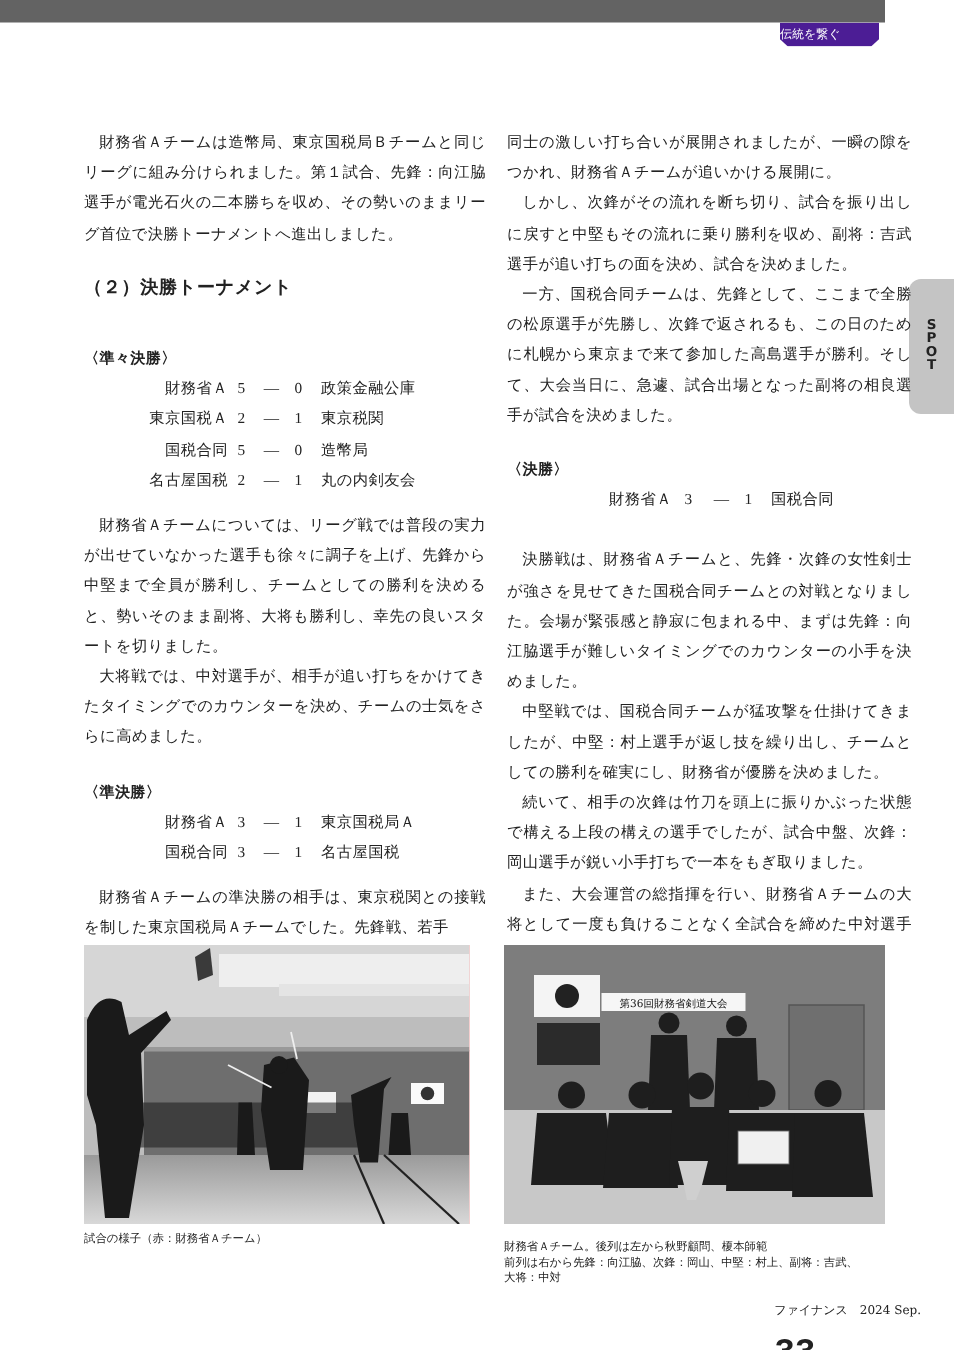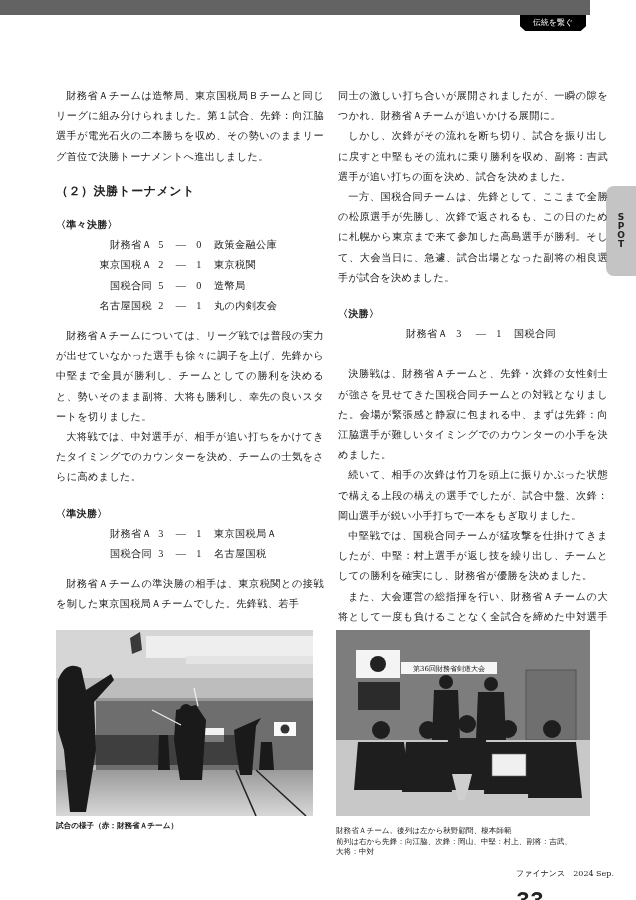--- a/index.html
+++ b/index.html
@@ -1,53 +1,53 @@
 <!DOCTYPE html>
 <html><head>
 <meta charset="utf-8">
 <style>
   * { box-sizing: border-box; margin: 0; padding: 0; }
   html, body { width: 636px; height: 900px; background: #ffffff; overflow: hidden; }
   body { position: relative; font-family: "DejaVu Serif", "Liberation Serif", serif; color: #222; }
 
   .top-band { position: absolute; left: 0; top: 0; width: 590px; height: 15px; background: #636363; }
-  .section-tab { position: absolute; left: 520px; top: 15px; width: 66px; height: 16px; background: #000000;
-    color: #fff; font-family: "DejaVu Sans", sans-serif; font-size: 8px; line-height: 16px; text-align: center;
+  .section-tab { position: absolute; left: 520px; top: 15px; width: 66px; height: 16px; background: #4c1d95;
+    color: #fff; font-family: "DejaVu Sans", sans-serif; font-size: 8px; line-height: 16px; 
     border-radius: 0 0 4px 4px; clip-path: polygon(0 0, 100% 0, 100% 70%, 92% 100%, 8% 100%, 0 70%); }
 
   .side-tab { position: absolute; left: 606px; top: 186px; width: 30px; height: 90px; background: #c4c4c4;
     border-radius: 8px 0 0 8px; display: flex; flex-direction: column; align-items: center; justify-content: center; }
   .side-tab span { font-family: "DejaVu Sans", sans-serif; font-size: 9px; color: #222; line-height: 9px; font-weight: bold; }
 
   .col { position: absolute; top: 86px; width: 268px; font-size: 10.2px; line-height: 20.2px; letter-spacing: 0.3px; }
   .col-left { left: 56px; }
   .col-right { left: 338px; width: 270px; }
 
   .para { text-indent: 1em; text-align: justify; }
   .para.noindent { text-indent: 0; }
 
-  .h2 { font-family: "DejaVu Sans", sans-serif; font-size: 12px; font-weight: bold; margin-top: 14px; margin-bottom: 14px; letter-spacing: 0.5px; }
+  .h2 { font-family: "DejaVu Sans", sans-serif; font-size: 12px; font-weight: bold; margin-top: 14px; margin-bottom: 29px; letter-spacing: 0.5px; }
   .h3 { font-family: "DejaVu Sans", sans-serif; font-size: 10px; font-weight: bold; margin-top: 6px; }
 
   .results { margin: 0 0 0 0; }
   .result-row { display: grid; grid-template-columns: 96px 18px 22px 14px 1fr; white-space: nowrap; font-family: Liberation Serif, serif; }
   .result-row .team-a { text-align: right; }
   .result-row .score { text-align: center; }
   .result-row .team-b { padding-left: 8px; }
   .results.final .result-row { grid-template-columns: 110px 22px 22px 14px 1fr; }
 
   .gap { height: 20px; }
   .gap-sm { height: 10px; }
 
   .photo { position: absolute; background: #fca5a5; overflow: hidden; }
   .photo-left { left: 56px; top: 630px; width: 257px; height: 186px; }
   .photo-right { left: 336px; top: 630px; width: 254px; height: 186px; }
 
   .caption { position: absolute; font-family: "DejaVu Sans", sans-serif; font-size: 7.6px; line-height: 10.5px; color: #222; }
-  .caption-left { left: 56px; top: 821px; font-weight: bold; }
+  .caption-left { left: 56px; top: 821px; }
   .caption-right { left: 336px; top: 826px; width: 260px; }
 
   .footer { position: absolute; right: 22px; top: 868px; display: flex; align-items: baseline; gap: 10px; flex-direction: column; }
   .footer .mag { font-size: 8px; font-family: "DejaVu Serif", serif; color: #222; }
   .footer .page { font-size: 23px; font-weight: bold; font-family: Liberation Mono, monospace; }
 </style>
 </head>
 <body>
 
 <div class="top-band"></div>
@@ -136,22 +136,22 @@
       <span class="team-a">財務省Ａ</span>
       <span class="score">3</span>
       <span class="score">—</span>
       <span class="score">1</span>
       <span class="team-b">国税合同</span>
     </div>
   </div>
 
   <div class="gap"></div>
   <p class="para">決勝戦は、財務省Ａチームと、先鋒・次鋒の女性剣士が強さを見せてきた国税合同チームとの対戦となりました。会場が緊張感と静寂に包まれる中、まずは先鋒：向江脇選手が難しいタイミングでのカウンターの小手を決めました。</p>
+  <p class="para">中堅戦では、国税合同チームが猛攻撃を仕掛けてきましたが、中堅：村上選手が返し技を繰り出し、チームとしての勝利を確実にし、財務省が優勝を決めました。</p>
   <p class="para">続いて、相手の次鋒は竹刀を頭上に振りかぶった状態で構える上段の構えの選手でしたが、試合中盤、次鋒：岡山選手が鋭い小手打ちで一本をもぎ取りました。</p>
-  <p class="para">中堅戦では、国税合同チームが猛攻撃を仕掛けてきましたが、中堅：村上選手が返し技を繰り出し、チームとしての勝利を確実にし、財務省が優勝を決めました。</p>
   <p class="para">また、大会運営の総指揮を行い、財務省Ａチームの大将として一度も負けることなく全試合を締めた中対選手が本大会における最優秀選手に選ばれました。</p>
 </div>
 
 <div class="photo photo-left" aria-label="kendo match in gymnasium">
   <svg width="257" height="186" viewBox="0 0 257 186" xmlns="http://www.w3.org/2000/svg">
     <defs>
       <linearGradient id="floorL" x1="0" y1="0" x2="0" y2="1">
         <stop offset="0" stop-color="#9a9a9a"></stop>
           <stop offset="1" stop-color="#d8d8d8"></stop>
       </linearGradient>

